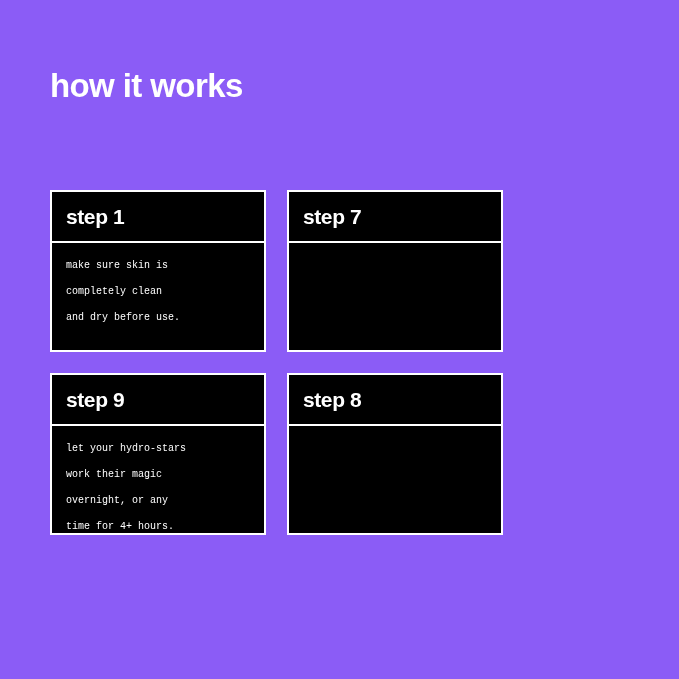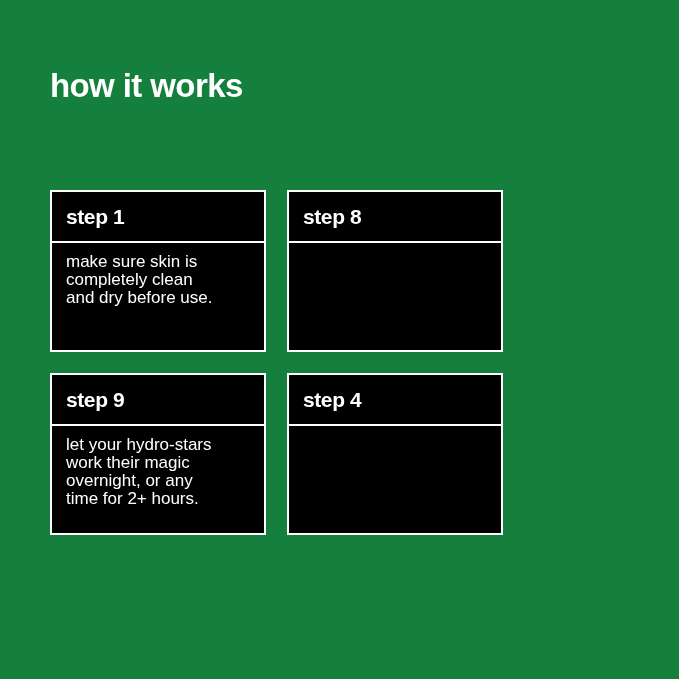--- a/index.html
+++ b/index.html
@@ -11,21 +11,21 @@
     width: 679px;
     height: 679px;
     overflow: hidden;
     font-family: "Liberation Sans", sans-serif;
     -webkit-font-smoothing: antialiased;
   }
   #page {
     position: relative;
     width: 679px;
     height: 679px;
-    background: #15803d;
+    background: #8b5cf6;
   }
   #page-title {
     position: absolute;
     left: 50px;
     top: 66px;
     font-family: "Liberation Sans", sans-serif;
     font-size: 33px;
     font-weight: 700;
     letter-spacing: -0.6px;
     color: #ffffff;
@@ -69,24 +69,24 @@
     color: #ffffff;
     line-height: 24px;
     white-space: nowrap;
   }
   .step-card-body {
     box-sizing: border-box;
     flex: 1 1 auto;
     padding: 10px 8px 0 14px;
   }
   .step-card-body-text {
-    font-family: Liberation Sans, sans-serif;
-    font-size: 17px;
+    font-family: Liberation Mono, monospace;
+    font-size: 10px;
     font-weight: 400;
-    line-height: 18px;
+    line-height: 26px;
     color: #ffffff;
     white-space: pre-line;
     letter-spacing: 0px;
   }
 </style>
 </head>
 <body>
 
 <div id="page">
 
@@ -100,36 +100,36 @@
       </div>
       <div class="step-card-body">
         <div class="step-card-body-text">make sure skin is
 completely clean
 and dry before use.</div>
       </div>
     </div>
 
     <div class="step-card">
       <div class="step-card-header">
-        <span class="step-card-header-label">step 8</span>
+        <span class="step-card-header-label">step 7</span>
       </div>
     </div>
 
     <div class="step-card">
       <div class="step-card-header">
         <span class="step-card-header-label">step 9</span>
       </div>
       <div class="step-card-body">
         <div class="step-card-body-text">let your hydro-stars
 work their magic
 overnight, or any
-time for 2+ hours.</div>
+time for 4+ hours.</div>
       </div>
     </div>
 
     <div class="step-card">
       <div class="step-card-header">
-        <span class="step-card-header-label">step 4</span>
+        <span class="step-card-header-label">step 8</span>
       </div>
     </div>
 
   </div>
 </div>
 
 </body></html>

